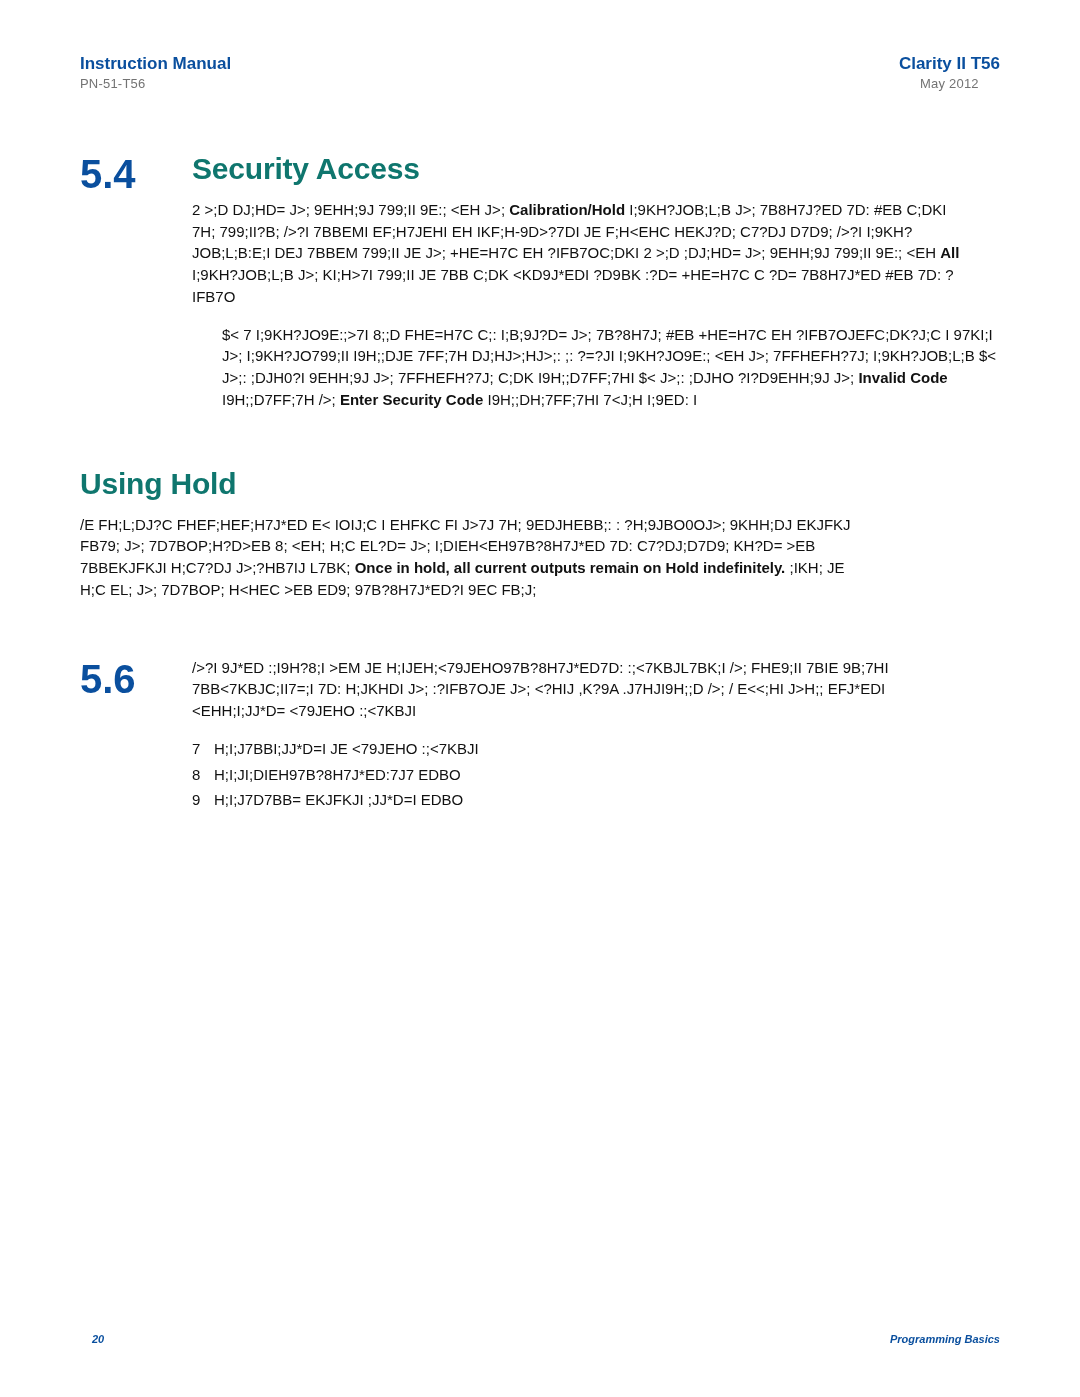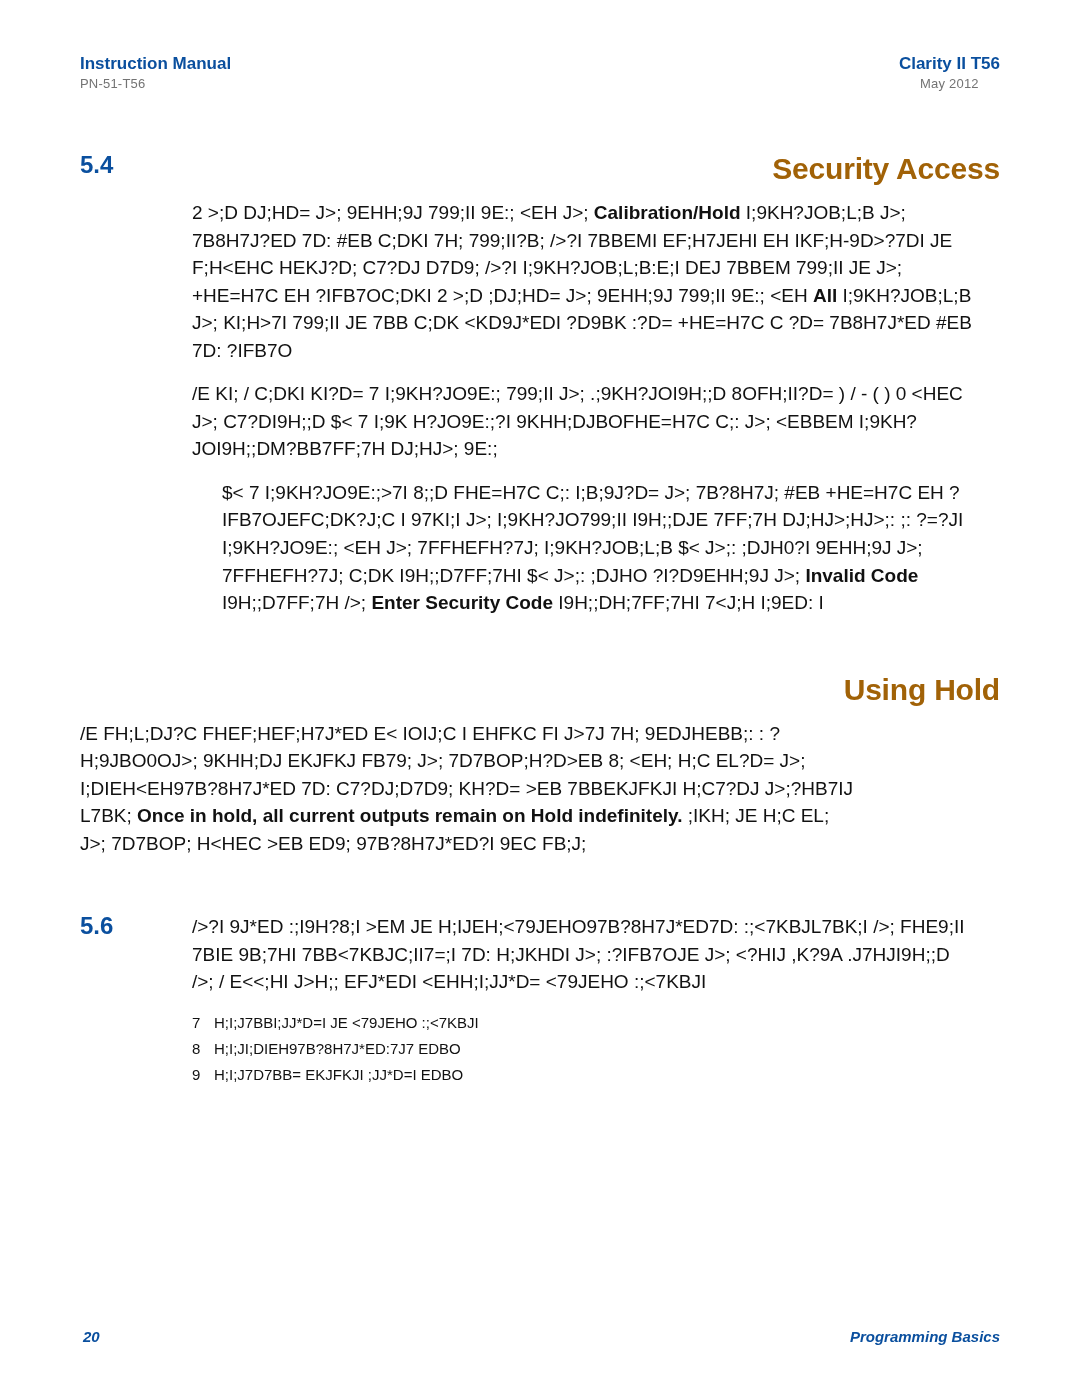--- a/index.html
+++ b/index.html
@@ -40,42 +40,41 @@
   }
 
   
   .section {
     display: flex;
     margin-bottom: 40px;
   }
   .secnum {
     width: 112px;
     flex: 0 0 112px;
-    font-size: 24px;
+    font-size: 40px;
     font-weight: 700;
     color: #0a4f9e;
     line-height: 1.1;
   }
   .secbody {
     flex: 1 1 auto;
     min-width: 0;
   }
   .sectitle {
     font-size: 30px;
     font-weight: 700;
-    color: #a16207;
+    color: #0f766e;
     line-height: 1.1;
     margin-bottom: 14px;
     letter-spacing: -0.2px;
-    text-align: right;
   }
 
   
   .para {
-    font-size: 19px;
+    font-size: 15px;
     line-height: 1.45;
     margin-bottom: 16px;
     font-family: "Segoe UI", Arial, sans-serif;
     max-width: 780px;
     word-break: break-word;
   }
   .para.indent {
     padding-left: 30px;
   }
   .para strong, span.bold {
@@ -93,28 +92,28 @@
   }
   .list .item .marker {
     width: 22px;
     flex: 0 0 22px;
   }
   .list .item .text { flex: 1 1 auto; }
 
   
   .ftr {
     position: absolute;
-    left: 83px;
+    left: 92px;
     right: 80px;
     bottom: 52px;
     display: flex;
     justify-content: space-between;
     font-style: italic;
     font-weight: 700;
-    font-size: 15px;
+    font-size: 11px;
     color: #0a4f9e;
   }
 </style>
 </head>
 <body>
 
 <div class="page">
 
   <div class="hdr">
     <div class="left">
@@ -133,23 +132,20 @@
       <div class="sectitle">Security Access</div>
 
       <div class="para">
         <span>2 &gt;;D DJ;HD= J&gt;; 9EHH;9J 799;II 9E:; &lt;EH J&gt;; </span>
         <span class="bold">Calibration/Hold</span>
         <span> I;9KH?JOB;L;B J&gt;;  7B8H7J?ED 7D: #EB C;DKI 7H; 799;II?B; /&gt;?I 7BBEMI EF;H7JEHI EH IKF;H-9D&gt;?7DI JE F;H&lt;EHC HEKJ?D; C7?DJ D7D9; /&gt;?I I;9KH?JOB;L;B:E;I DEJ 7BBEM 799;II JE J&gt;; +HE=H7C EH  ?IFB7OC;DKI 2 &gt;;D ;DJ;HD= J&gt;; 9EHH;9J 799;II 9E:; &lt;EH </span>
         <span class="bold">All</span>
         <span> I;9KH?JOB;L;B J&gt;; KI;H&gt;7I 799;II JE 7BB C;DK &lt;KD9J*EDI ?D9BK :?D= +HE=H7C C ?D=  7B8H7J*ED #EB 7D:  ?IFB7O</span>
       </div>
 
-      <div class="para">
-        <span>/E KI; /  C;DKI KI?D= 7 I;9KH?JO9E:; 799;II J&gt;; .;9KH?JOI9H;;D 8OFH;II?D=  ) / - (  ) 0 &lt;HEC J&gt;; C7?DI9H;;D $&lt; 7 I;9K H?JO9E:;?I 9KHH;DJBOFHE=H7C C;: J&gt;; &lt;EBBEM I;9KH?JOI9H;;DM?BB7FF;7H DJ;HJ&gt;; 9E:;</span>
-      </div>
 
       <div class="para indent">
         <span>$&lt; 7 I;9KH?JO9E:;&gt;7I 8;;D FHE=H7C C;: I;B;9J?D= J&gt;;  7B?8H7J; #EB +HE=H7C EH ?IFB7OJEFC;DK?J;C I 97KI;I J&gt;; I;9KH?JO799;II I9H;;DJE 7FF;7H DJ;HJ&gt;;HJ&gt;;: ;: ?=?JI I;9KH?JO9E:; &lt;EH J&gt;; 7FFHEFH?7J; I;9KH?JOB;L;B $&lt; J&gt;;: ;DJH0?I 9EHH;9J J&gt;; 7FFHEFH?7J; C;DK I9H;;D7FF;7HI $&lt; J&gt;;: ;DJHO ?I?D9EHH;9J J&gt;;</span>
         <span class="bold">Invalid Code</span>
         <span> I9H;;D7FF;7H /&gt;; </span>
         <span class="bold">Enter Security Code</span>
         <span> I9H;;DH;7FF;7HI 7&lt;J;H  I;9ED: I</span>
       </div>
     </div>
   </div>

